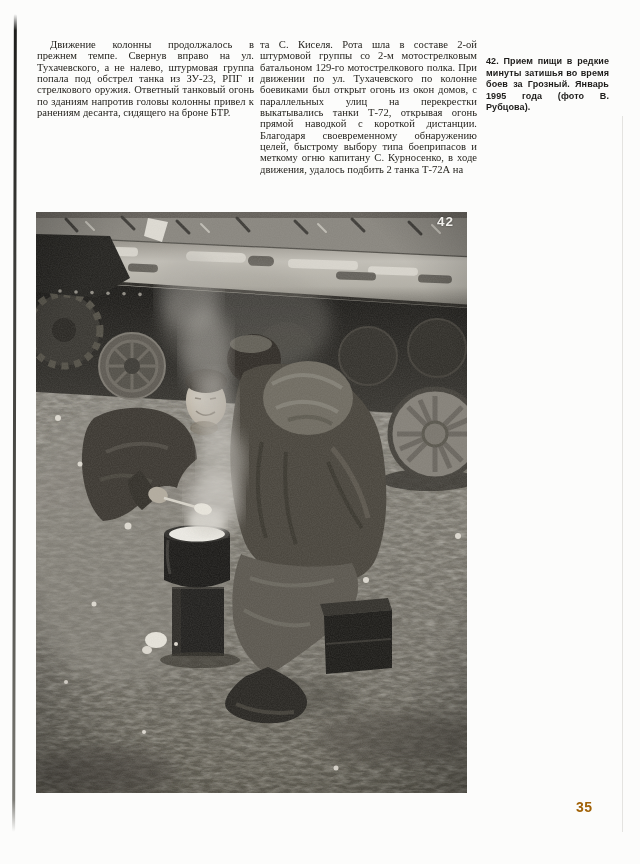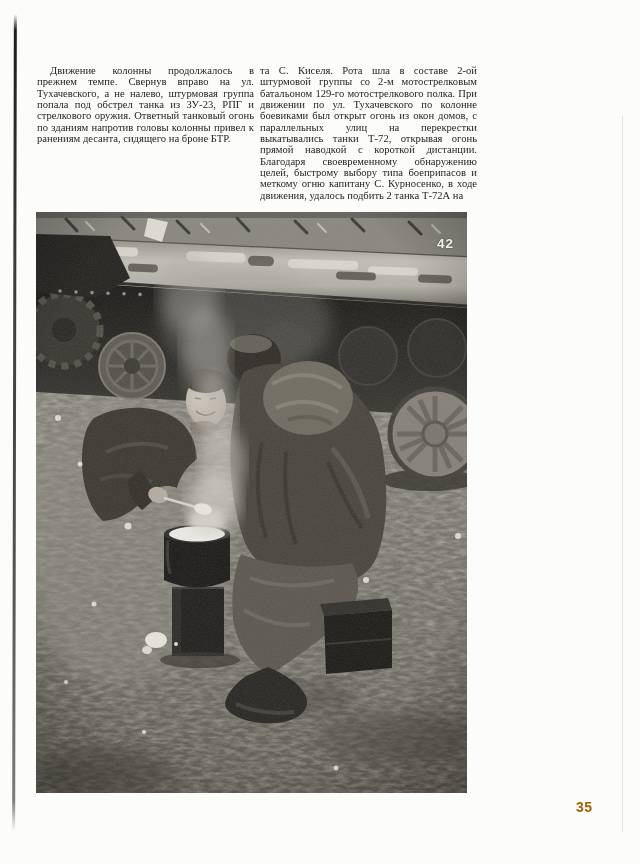--- a/index.html
+++ b/index.html
@@ -4,37 +4,37 @@
 <style>
   html,body{margin:0;padding:0;background:#ffffff;}
   .page{position:relative;width:640px;height:864px;background:#fcfcfb;overflow:hidden;
         font-family:"Liberation Serif",serif;}
   
   .spine-line{position:absolute;left:13px;top:14px;width:3px;height:818px;border-radius:2px;
         background:linear-gradient(180deg,rgba(20,20,20,0),#1e1e1c 2%,#3a3a37 30%,#55544f 70%,#7b7a74 96%,rgba(130,130,125,0));
         transform:rotate(0.12deg);}
   .page-edge-line{position:absolute;left:622px;top:116px;width:1px;height:716px;background:#e4e3e0;}
   
-  .text-columns{position:absolute;left:37px;top:65px;width:440px;display:flex;gap:6px;
+  .text-columns{position:absolute;left:37px;top:39px;width:440px;display:flex;gap:6px;
         color:#26241f;font-size:10.6px;line-height:11.35px;text-align:justify;
         -webkit-hyphens:auto;hyphens:auto;}
   .col{width:219px;}
   .col p{margin:0;}
   .col p.indent{text-indent:13px;}
   
   .caption{position:absolute;left:486px;top:56px;width:123px;
         font-family:"Liberation Sans",sans-serif;font-weight:bold;font-size:9px;
         line-height:11.6px;color:#1d1c1a;text-align:justify;letter-spacing:0.1px;}
   
   .photo{position:absolute;left:36px;top:212px;width:431px;height:581px;margin:0;
         background:#74716a;overflow:hidden;}
   .photo svg{display:block;width:100%;height:100%;}
   .photo-label{position:absolute;top:2px;right:13px;color:#f1f0ec;
         font-family:"Liberation Sans",sans-serif;font-weight:bold;font-size:13.5px;
-        letter-spacing:1px;text-shadow:0 0 2px rgba(0,0,0,.55);margin-top:22px;}
+        letter-spacing:1px;text-shadow:0 0 2px rgba(0,0,0,.55);}
   
   .page-number{position:absolute;left:576px;top:799px;color:#a16207;
         font-family:Liberation Sans, sans-serif;font-weight:bold;font-size:14px;letter-spacing:0.5px;}
 </style>
 </head>
 <body>
 
 <div class="page">
 
   <div class="spine-line"></div>
@@ -42,20 +42,21 @@
 
   <div class="text-columns">
     <div class="col">
       <p class="indent">Движение колонны продолжалось в прежнем темпе. Свернув вправо на ул. Тухачевского, а не налево, штурмовая группа попала под обстрел танка из ЗУ-23, РПГ и стрелкового оружия. Ответный танковый огонь по зданиям напротив головы колонны привел к ранениям десанта, сидящего на броне БТР.</p>
     </div>
     <div class="col">
       <p>та С. Киселя. Рота шла в составе 2-ой штурмовой группы со 2-м мотострелковым батальоном 129-го мотострелкового полка. При движении по ул. Тухачевского по колонне боевиками был открыт огонь из окон домов, с параллельных улиц на перекрестки выкатывались танки Т-72, открывая огонь прямой наводкой с короткой дистанции. Благодаря своевременному обнаружению целей, быстрому выбору типа боеприпасов и меткому огню капитану С. Курносенко, в ходе движения, удалось подбить 2 танка Т-72А на</p>
     </div>
   </div>
 
+  <div class="caption">42. Прием пищи в редкие минуты затишья во время боев за Грозный. Январь 1995 года (фото В. Рубцова).</div>
 
   <figure class="photo" aria-label="Черно-белое фото: два солдата готовят пищу в котелке на ящике у борта боевой машины">
     <svg viewBox="0 0 431 581" preserveAspectRatio="none">
       <defs>
         <linearGradient id="gSkirt" x1="0" y1="0" x2="0" y2="1">
           <stop offset="0" stop-color="#8e8a82"></stop>
             <stop offset="0.35" stop-color="#c2bfb7"></stop>
           <stop offset="0.7" stop-color="#b3b0a7"></stop>
             <stop offset="1" stop-color="#6e6b64"></stop>
         </linearGradient>

